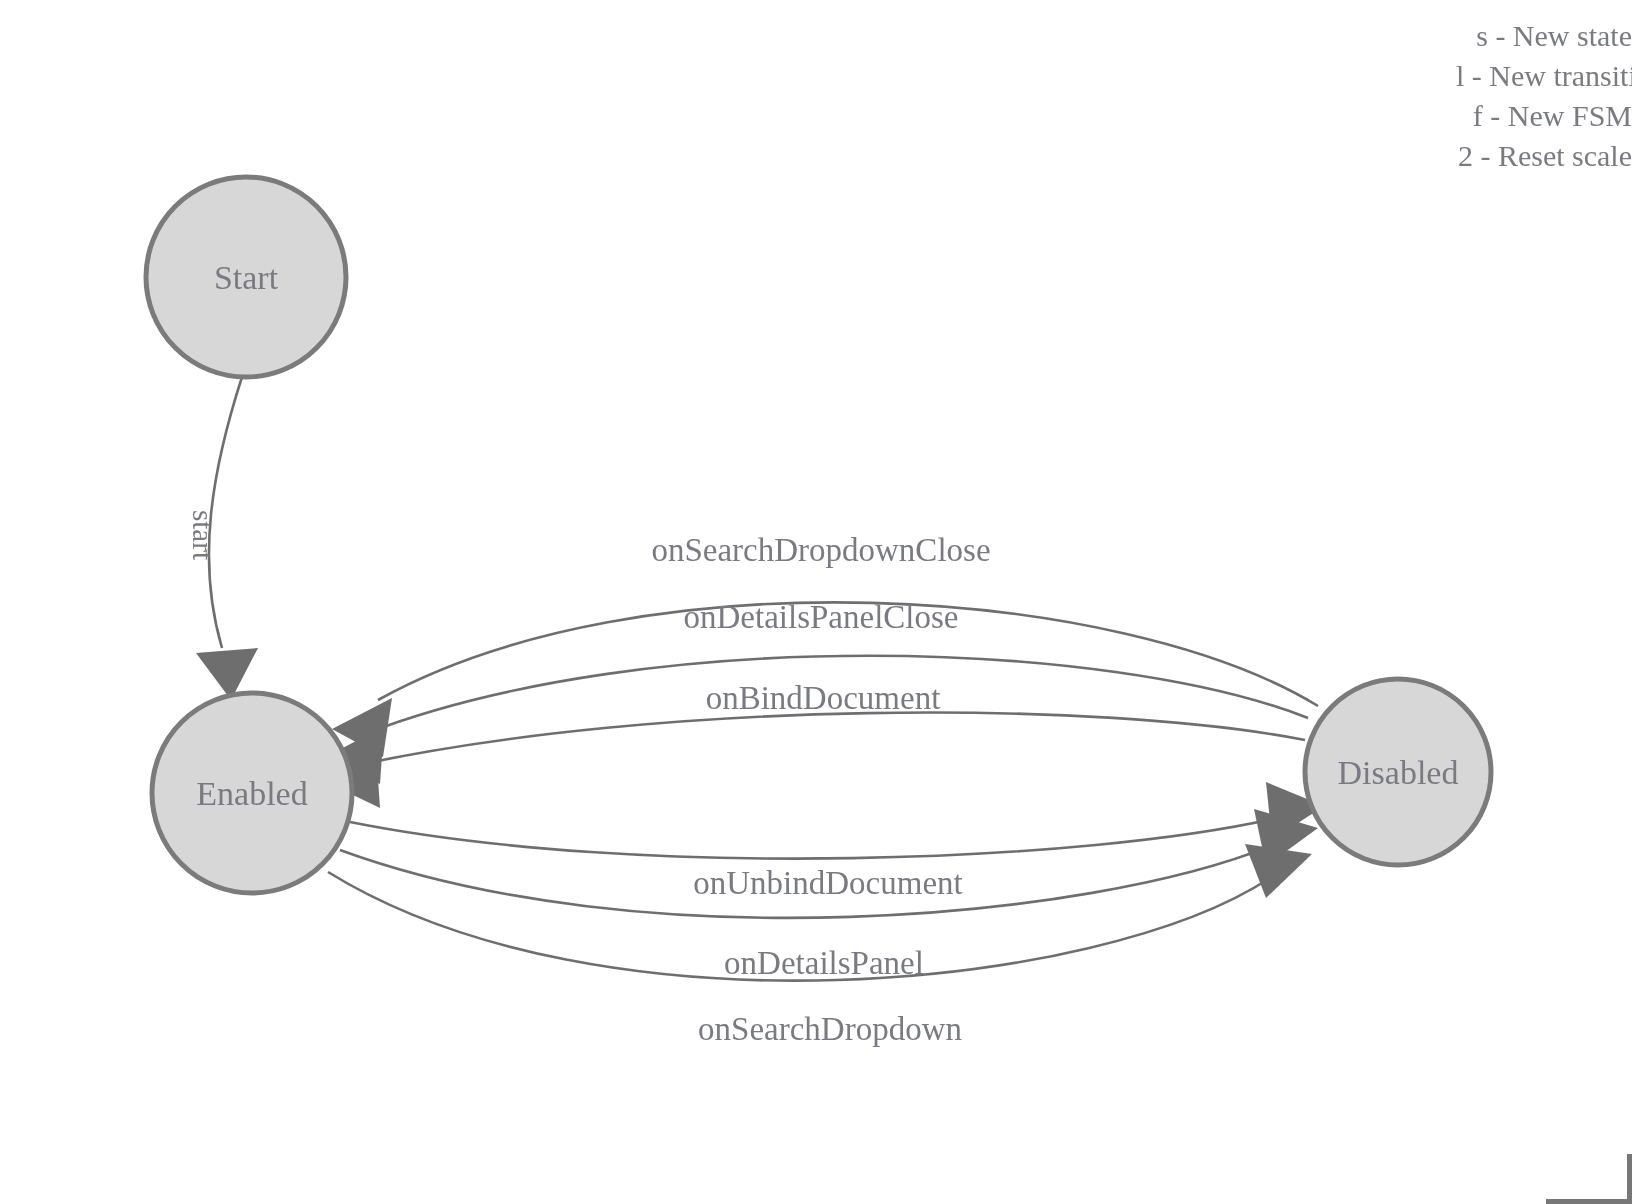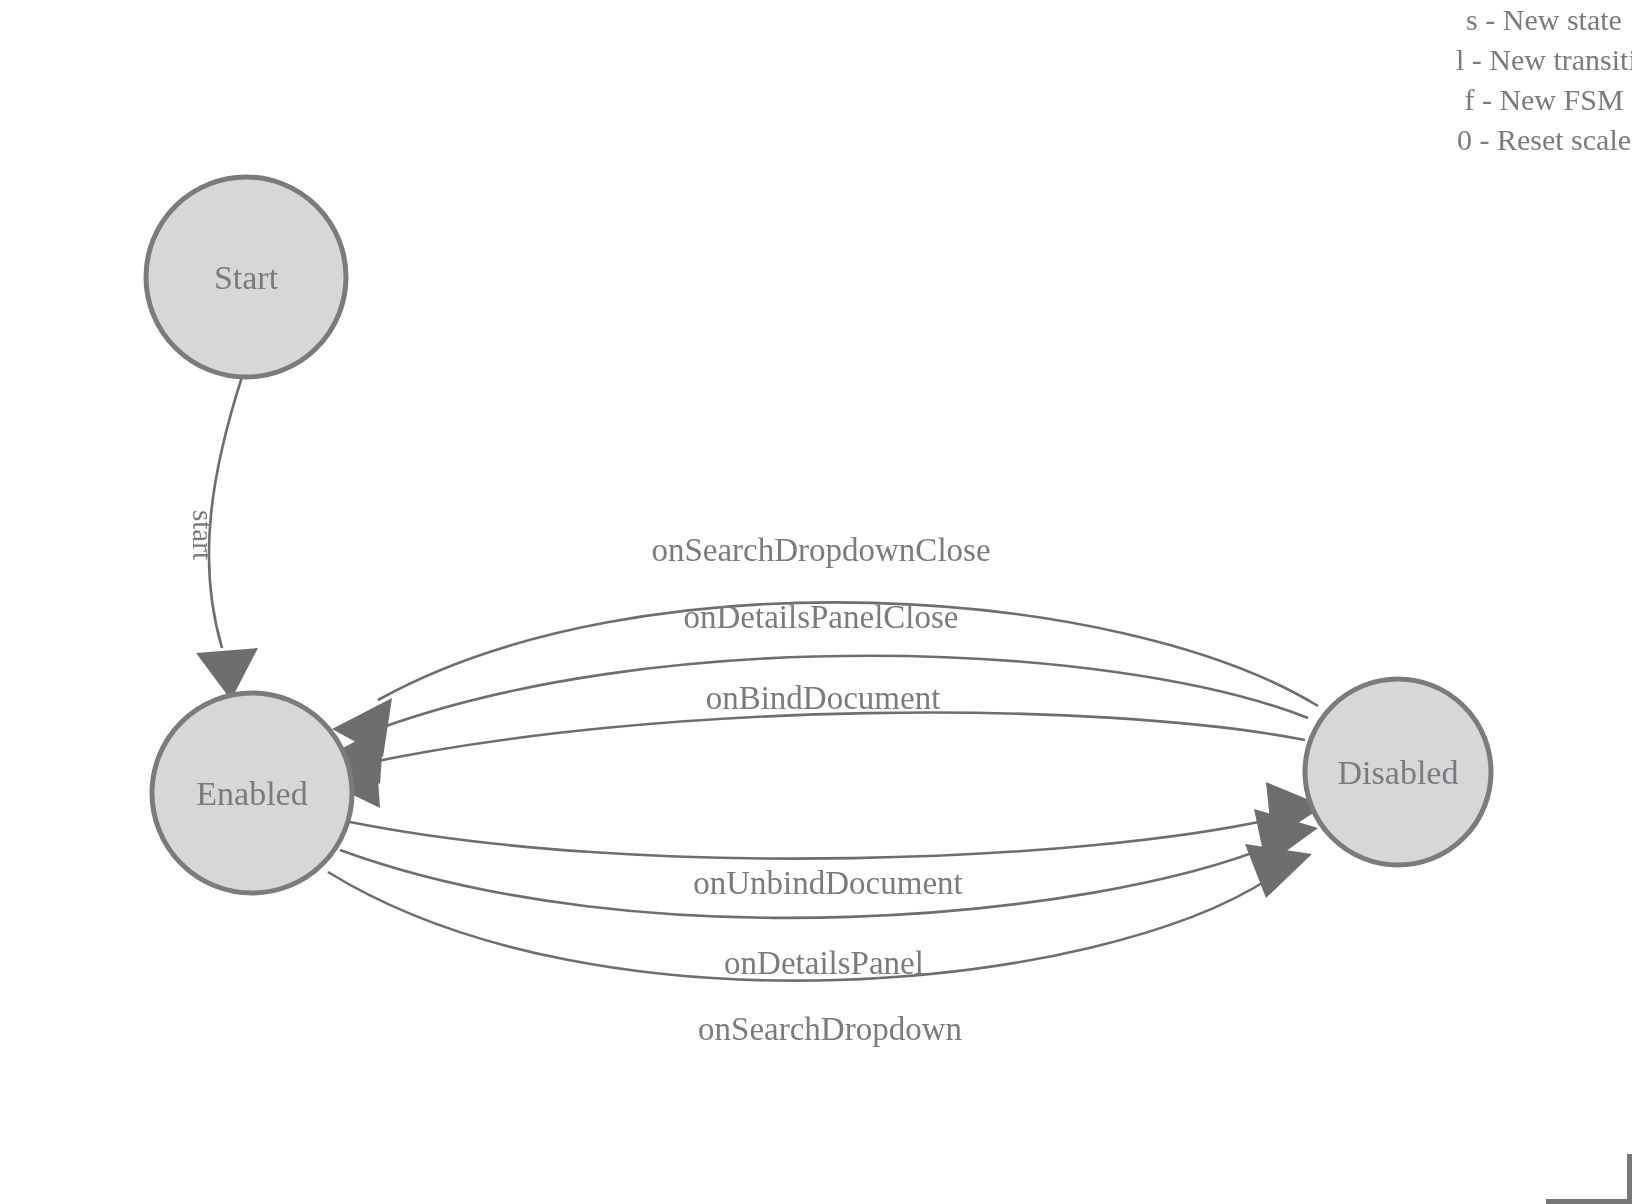--- a/index.html
+++ b/index.html
@@ -48,25 +48,25 @@
     stroke: #6e6e6e;
     stroke-width: 2.6;
   }
   .arrow-head {
     fill: #6e6e6e;
     stroke: none;
   }
   #legend {
     position: absolute;
     right: 0px;
-    top: 0px;
+    top: 16px;
     width: 204px;
     overflow: hidden;
     white-space: nowrap;
-    text-align: center;
+    text-align: right;
     padding-left: 28px;
     box-sizing: border-box;
   }
   #legend .legend-line {
     font-family: "Liberation Serif", "DejaVu Serif", serif;
     font-size: 30px;
     line-height: 40px;
     color: #7a7b80;
     white-space: nowrap;
   }
@@ -151,18 +151,18 @@
     <text class="edge-label" x="824" y="974" text-anchor="middle">onDetailsPanel</text>
 
     <text class="edge-label" x="830" y="1040" text-anchor="middle">onSearchDropdown</text>
 
   </svg>
 
   <div id="legend">
     <div class="legend-line">s - New state</div>
     <div class="legend-line">l - New transition</div>
     <div class="legend-line">f - New FSM</div>
-    <div class="legend-line">0 - Reset scale</div>
+    <div class="legend-line">2 - Reset scale</div>
   </div>
 
   <div id="corner-marker"></div>
 
 </div>
 
 </body></html>

